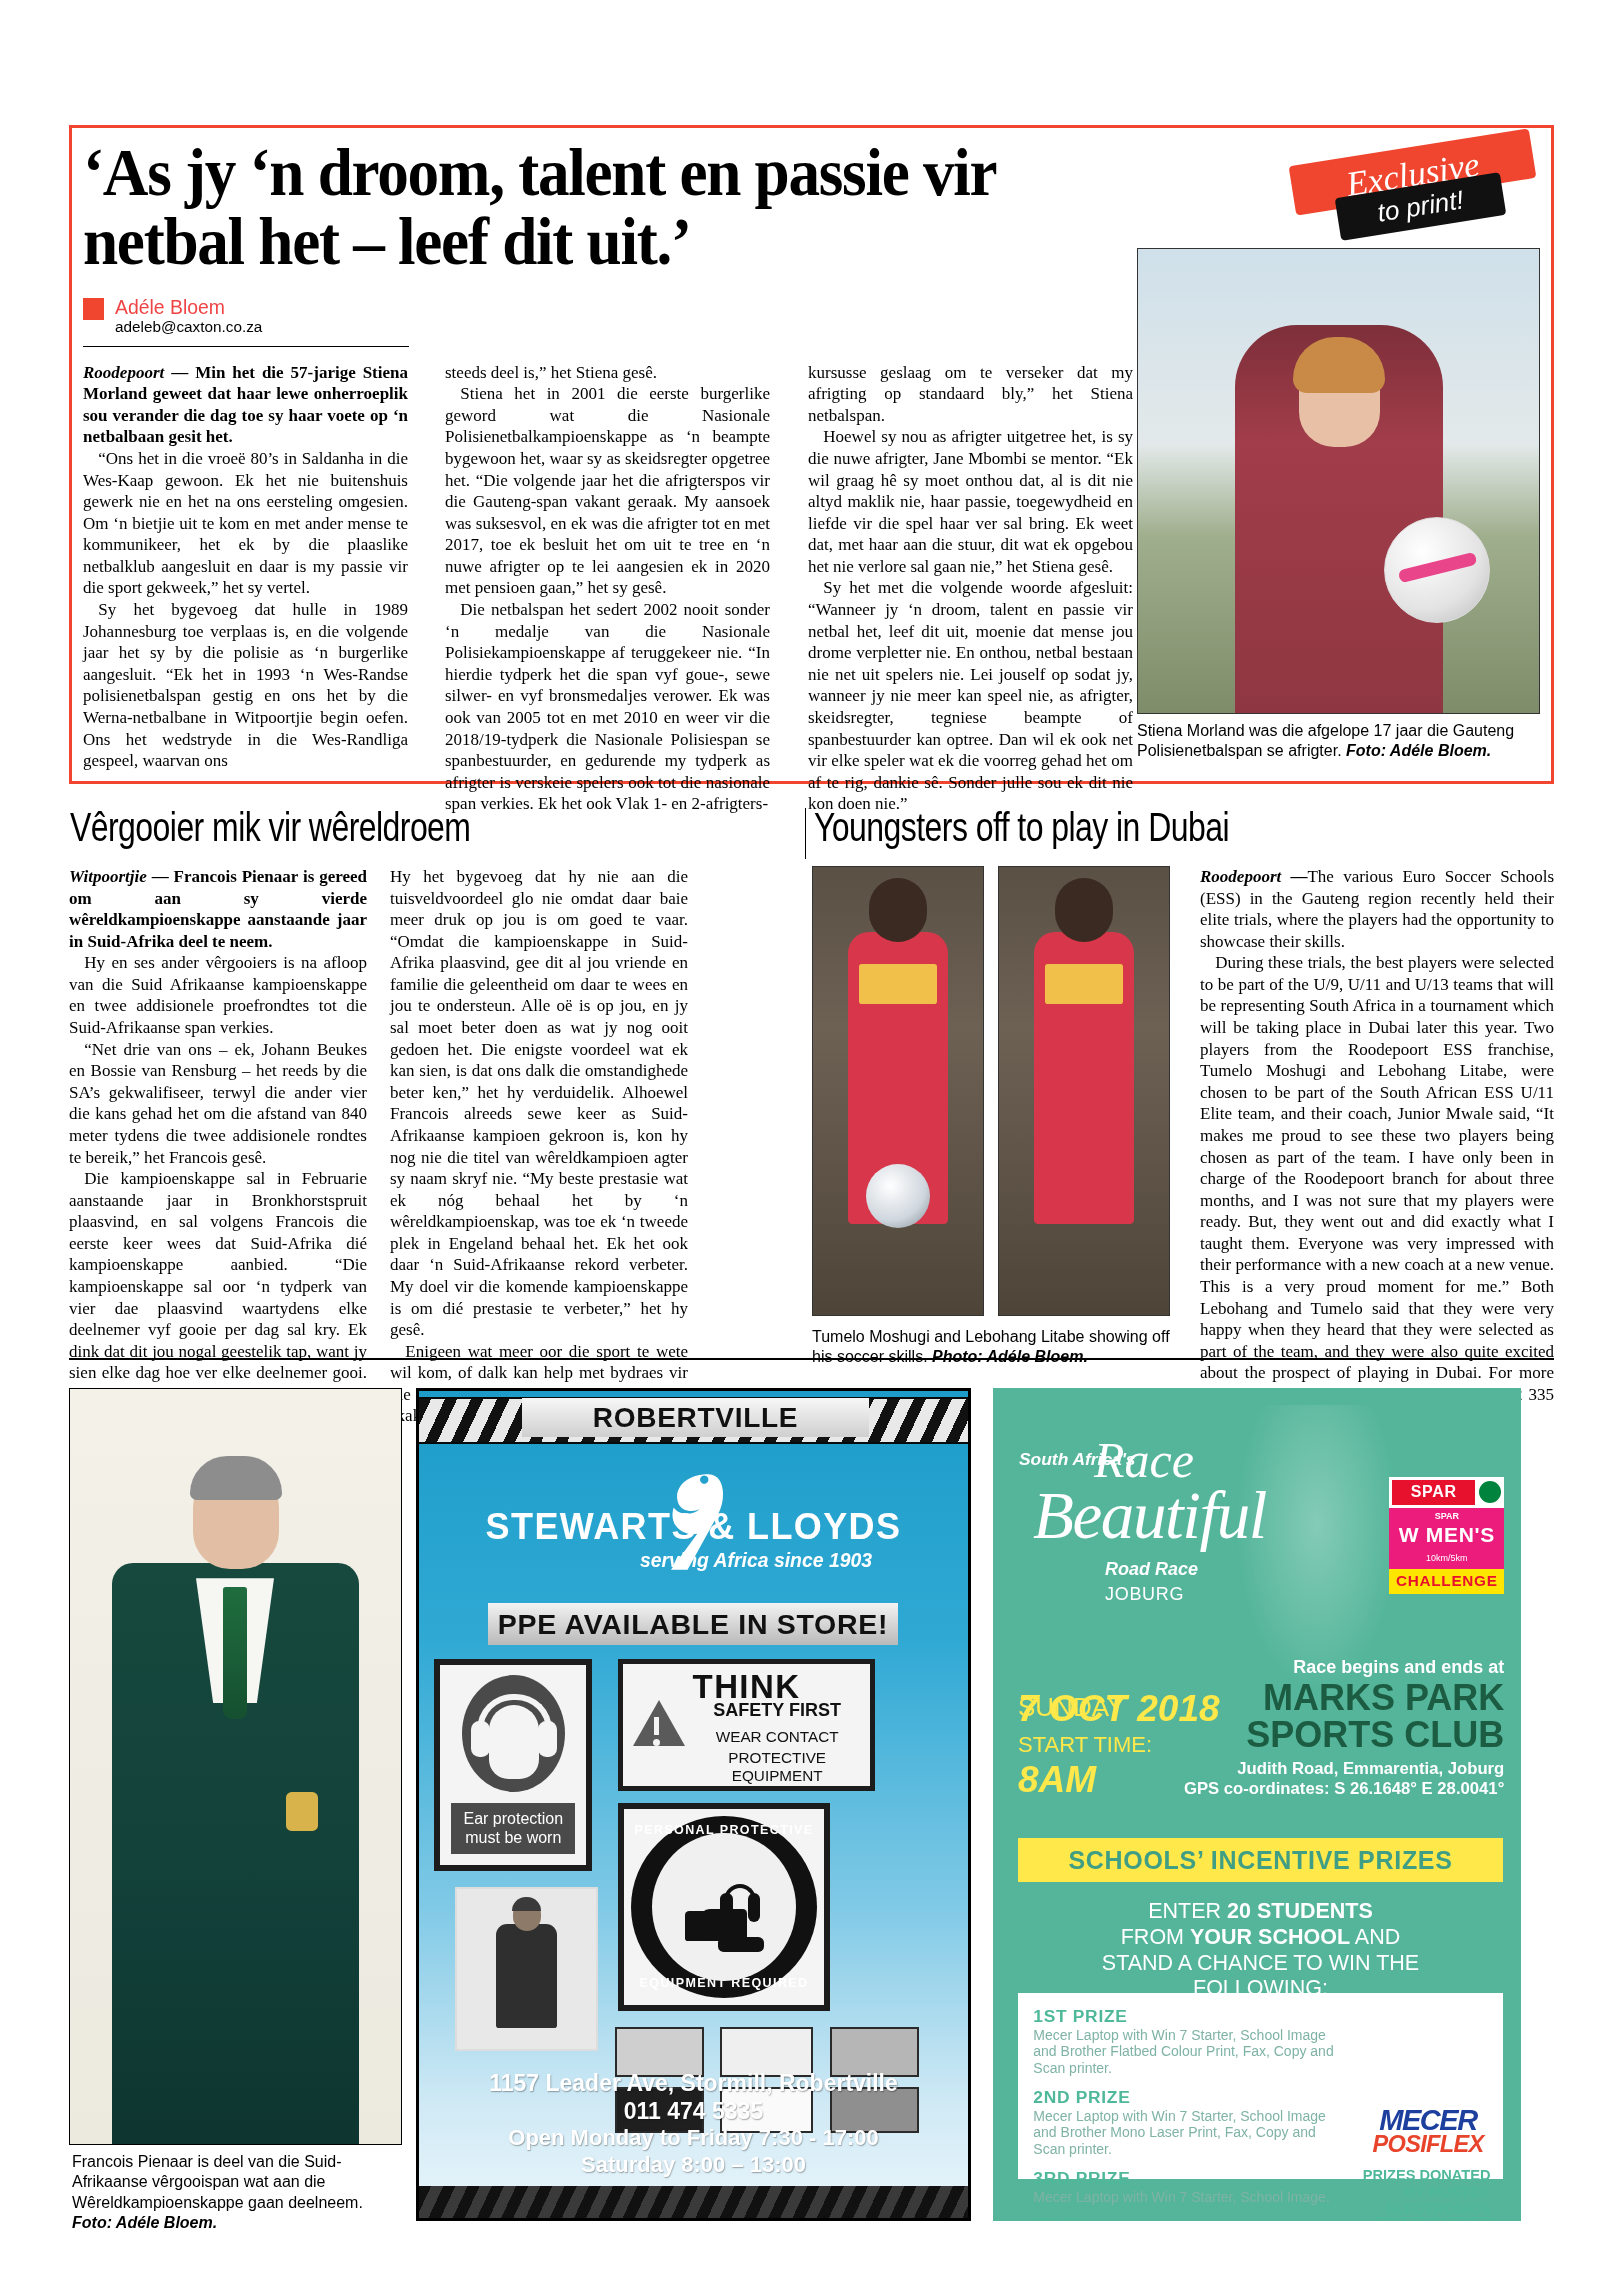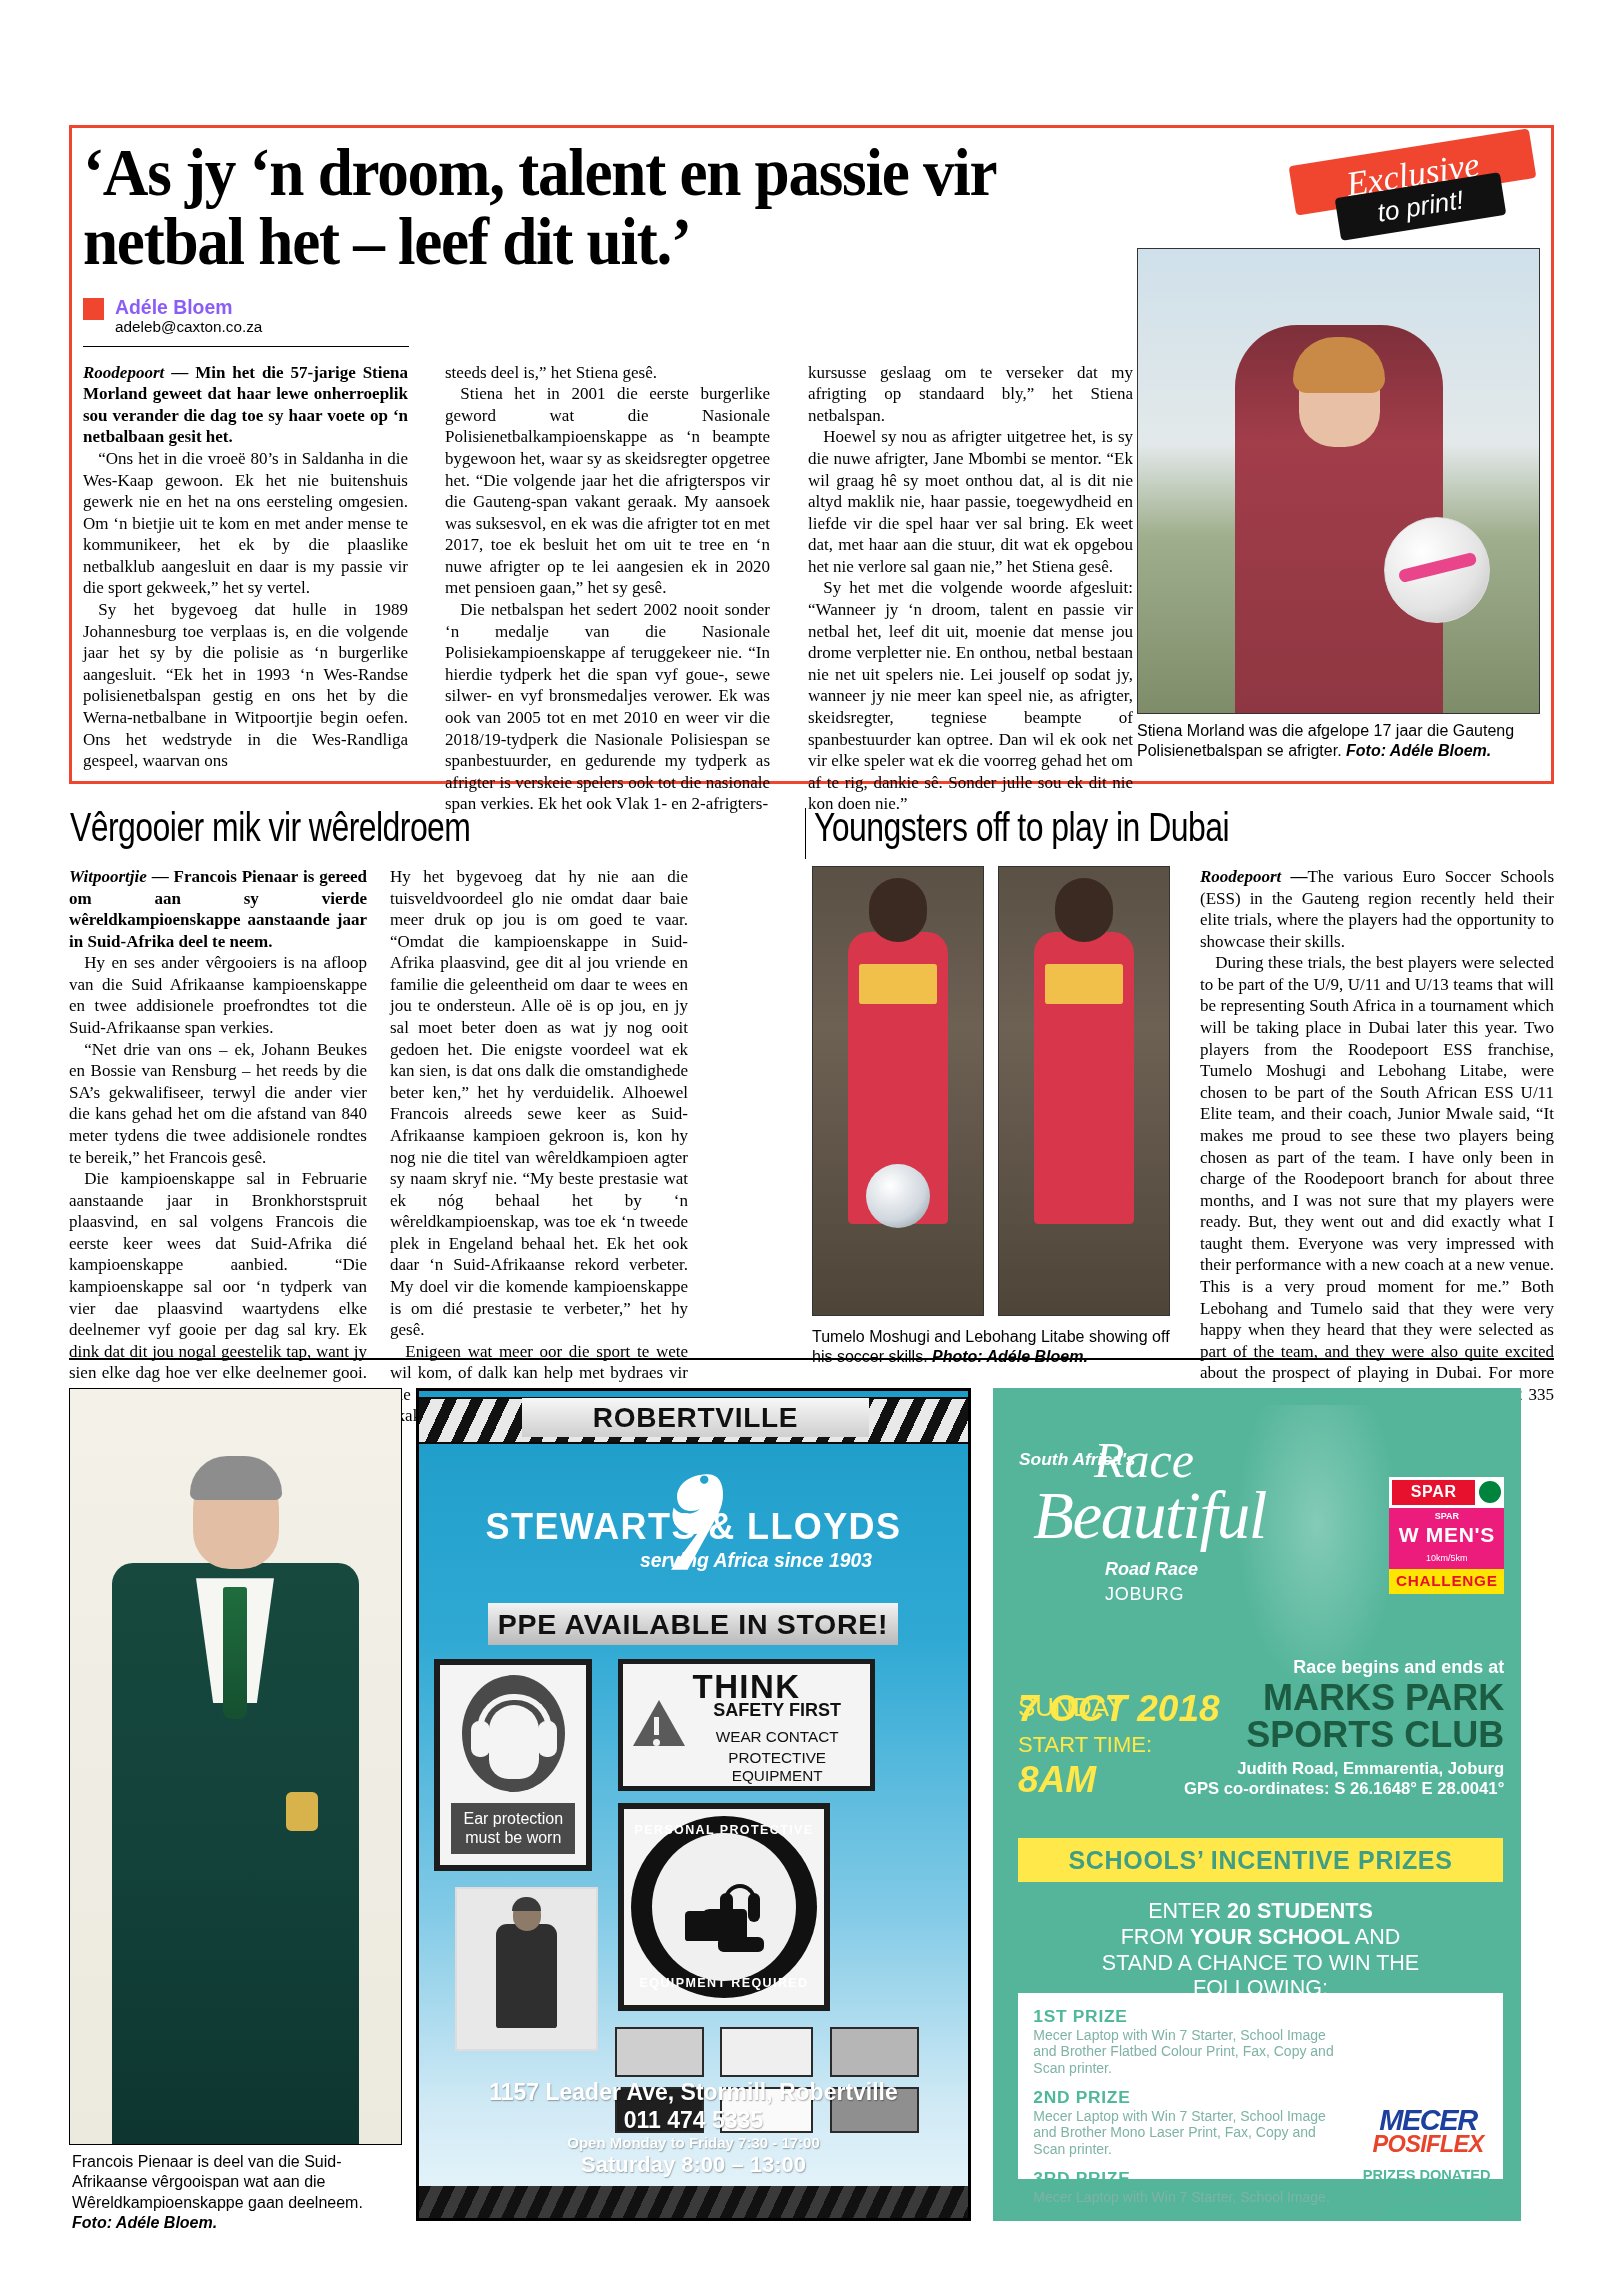--- a/index.html
+++ b/index.html
@@ -23,21 +23,21 @@
   
   .excl{position:absolute;right:-2.8px;top:-7px;width:264px;height:111px;}
   .excl-red{position:absolute;left:12.5px;top:16.7px;width:243px;height:50px;background:#f0452e;transform:rotate(-9deg);border-radius:4.2px;}
   .excl-red span{position:absolute;left:0;right:0;top:8.3px;text-align:center;font-family:"Liberation Serif",serif;font-size:35px;color:#fff;font-style:italic;}
   .excl-blk{position:absolute;left:58px;top:54px;width:167px;height:43px;background:#111;transform:rotate(-9deg);border-radius:4.2px;}
   .excl-blk span{position:absolute;left:0;right:0;top:6.2px;text-align:center;font-family:"Liberation Sans",sans-serif;font-size:26px;color:#fff;font-style:italic;}
 
   
   .byline{position:absolute;left:0;top:158px;width:326px;}
   .by-sq{position:absolute;left:0;top:2.8px;width:21px;height:22px;background:#f0452e;}
-  .by-name{position:absolute;left:32px;top:0;font-family:"Liberation Sans",sans-serif;font-weight:bold;font-size:19.4px;color:#8b5cf6;}
+  .by-name{position:absolute;left:32px;top:0;font-family:"Liberation Sans",sans-serif;font-weight:normal;font-size:19.4px;color:#ef4444;}
   .by-mail{position:absolute;left:32px;top:22px;font-family:"Liberation Sans",sans-serif;font-size:15.3px;color:#000;}
   .by-rule{position:absolute;left:0;top:50px;width:326px;height:1.4px;background:#000;}
 
   
   .lead-cols{position:absolute;left:0;top:224px;width:1050px;height:423px;}
   .lc{position:absolute;top:0;width:325px;font-size:17px;line-height:1.27;text-align:justify;color:#000;hyphens:auto;}
   .lc p{margin:0;text-indent:15.3px;}
   .lc p.first{text-indent:0;}
   .lc1{left:0;}
   .lc2{left:362px;}
@@ -136,21 +136,21 @@
   .p1{left:196px;top:636px;width:89px;height:50px;background:#cfcfcf;}
   .p2{left:301px;top:636px;width:93px;height:50px;background:#efefef;}
   .p3{left:411px;top:636px;width:89px;height:50px;background:#b6b6b6;}
   .p4{left:196px;top:696px;width:89px;height:46px;background:#1f1f1f;}
   .p5{left:301px;top:696px;width:93px;height:46px;background:#fafafa;}
   .p6{left:411px;top:696px;width:89px;height:46px;background:#8f8f8f;}
 
   .sl-addr{position:absolute;left:0;right:0;bottom:39px;text-align:center;color:#fff;font-family:"Liberation Sans",sans-serif;font-weight:bold;line-height:1.22;text-shadow:0.7px 0.7px 1.4px rgba(0,0,0,.35);}
   .sl-a1{font-size:23px;}
   .sl-a2{font-size:23px;}
-  .sl-a3{font-size:15px;}
+  .sl-a3{font-size:22px;}
   .sl-a4{font-size:22px;}
   .sl-foot{position:absolute;left:0;right:0;bottom:0;height:32px;
       background:repeating-linear-gradient(115deg,#111 0px,#111 11px,#3a3a3a 11px,#3a3a3a 22px);}
 
   
   .ad-spar{position:absolute;left:993px;top:1388px;width:528px;height:833px;background:#54b59a;overflow:hidden;}
   .sp-runner{position:absolute;right:117px;top:16.7px;width:174px;height:298px;opacity:.32;
       background:radial-gradient(ellipse at 50% 40%,#eafaf3 0%,rgba(234,250,243,0) 66%);}
   .sp-sa{position:absolute;left:26px;top:61px;font-family:"Liberation Sans",sans-serif;font-style:italic;font-weight:bold;font-size:17.4px;color:#fff;}
   .sp-most{position:absolute;left:101px;top:43px;font-family:"Liberation Serif",serif;font-style:italic;font-size:50px;color:#fff;}

